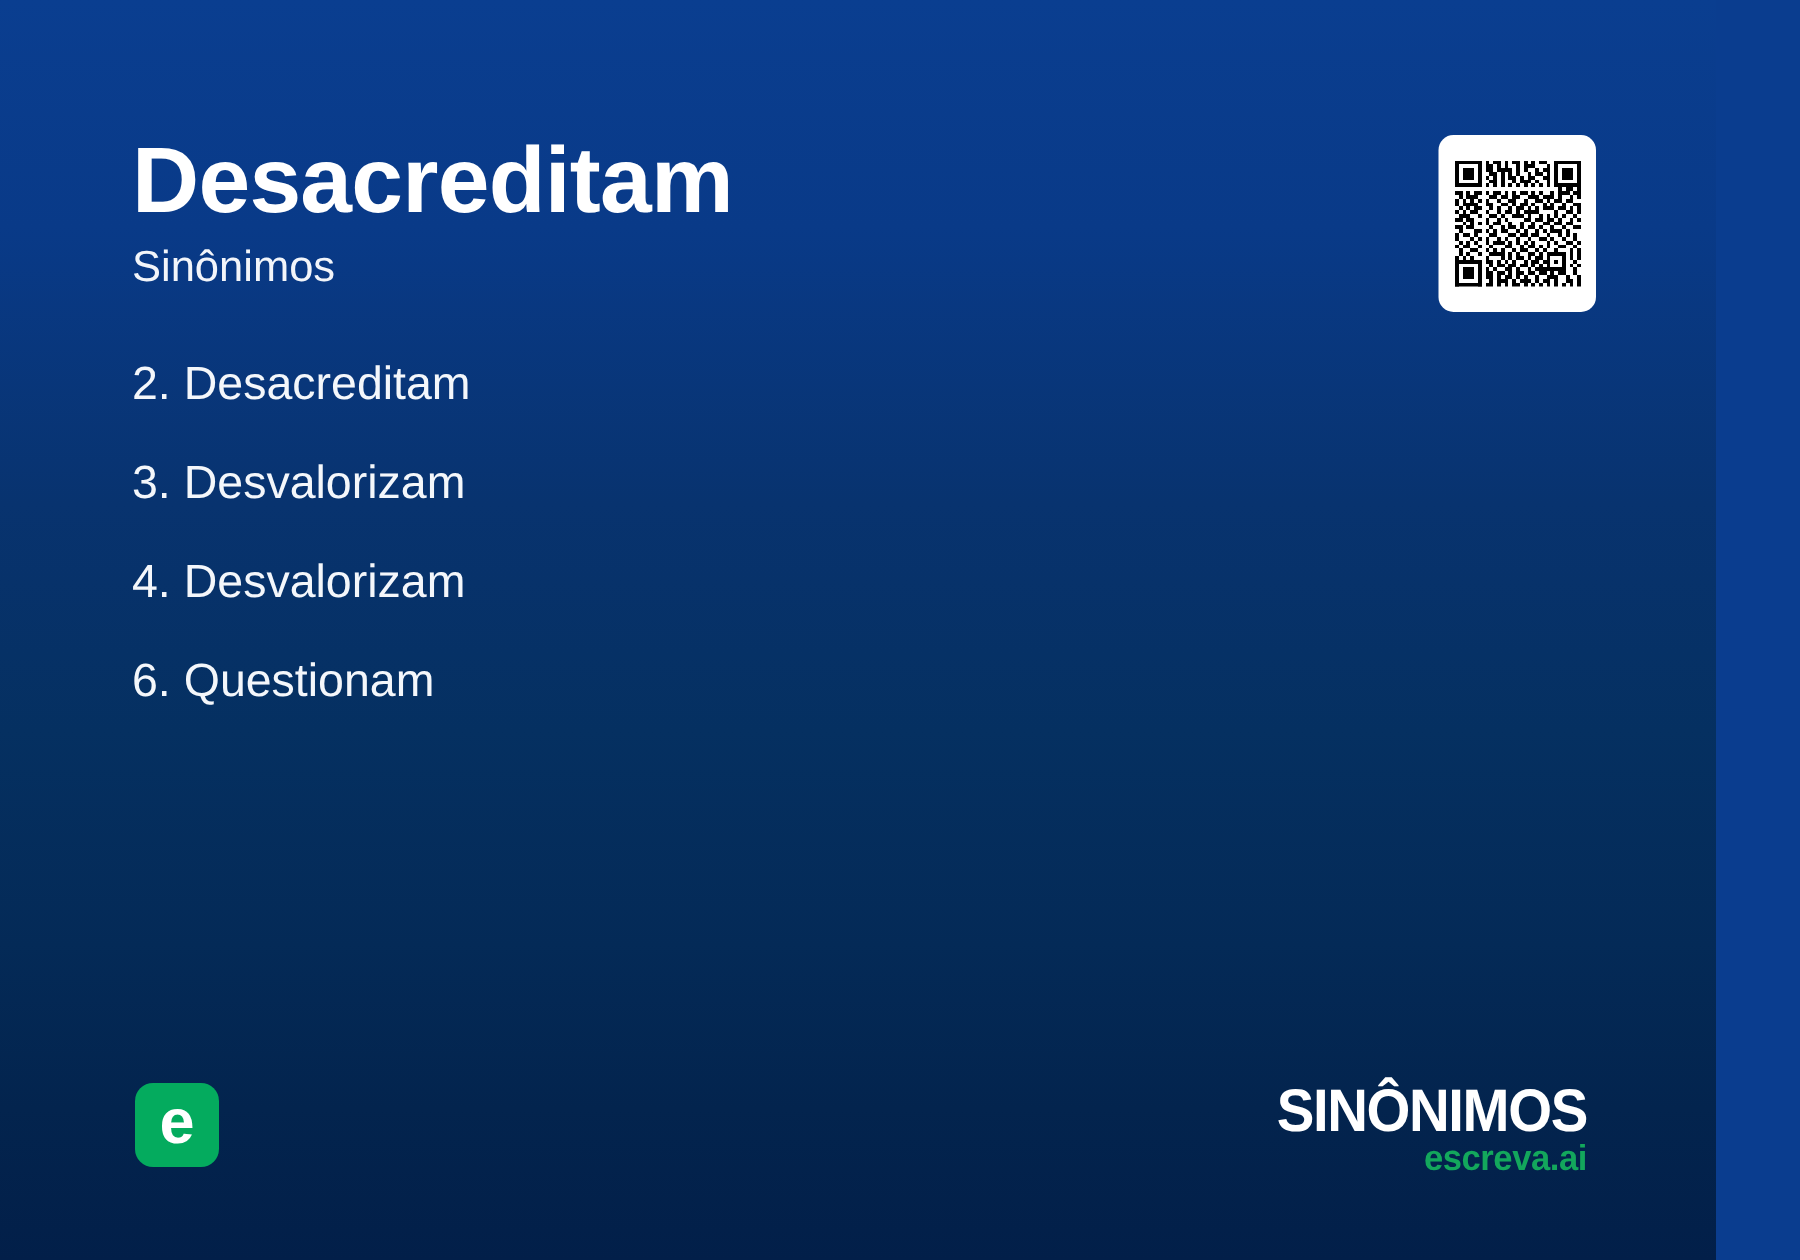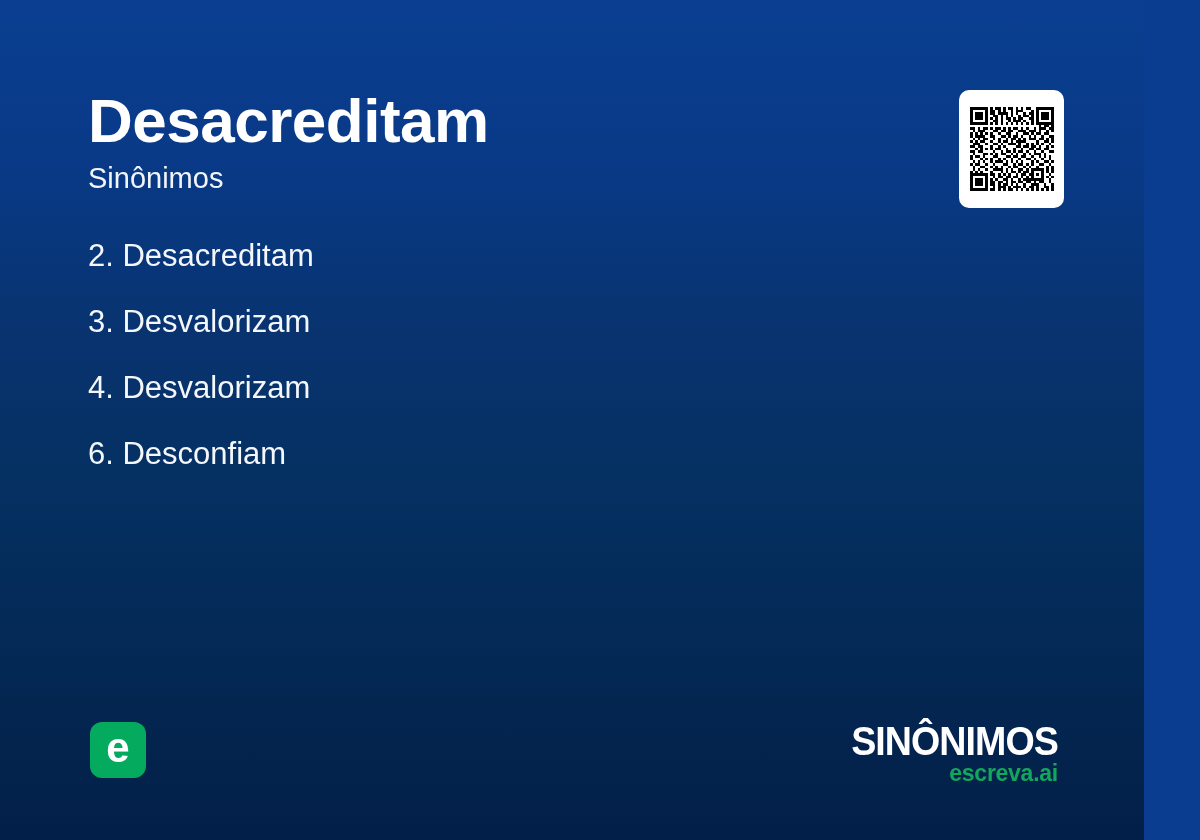--- a/index.html
+++ b/index.html
@@ -501,21 +501,21 @@
     <li class="syn-item">
       <span class="syn-num">3.</span>
       <span class="syn-word">Desvalorizam</span>
     </li>
     <li class="syn-item">
       <span class="syn-num">4.</span>
       <span class="syn-word">Desvalorizam</span>
     </li>
     <li class="syn-item">
       <span class="syn-num">6.</span>
-      <span class="syn-word">Desconfiam</span>
+      <span class="syn-word">Questionam</span>
     </li>
   </ul>
 
   <div class="brand-e">
     <span class="brand-e-letter">e</span>
   </div>
 
   <div class="wordmark">
     <div class="wordmark-main">SINÔNIMOS</div>
     <div class="wordmark-sub">escreva.ai</div>

